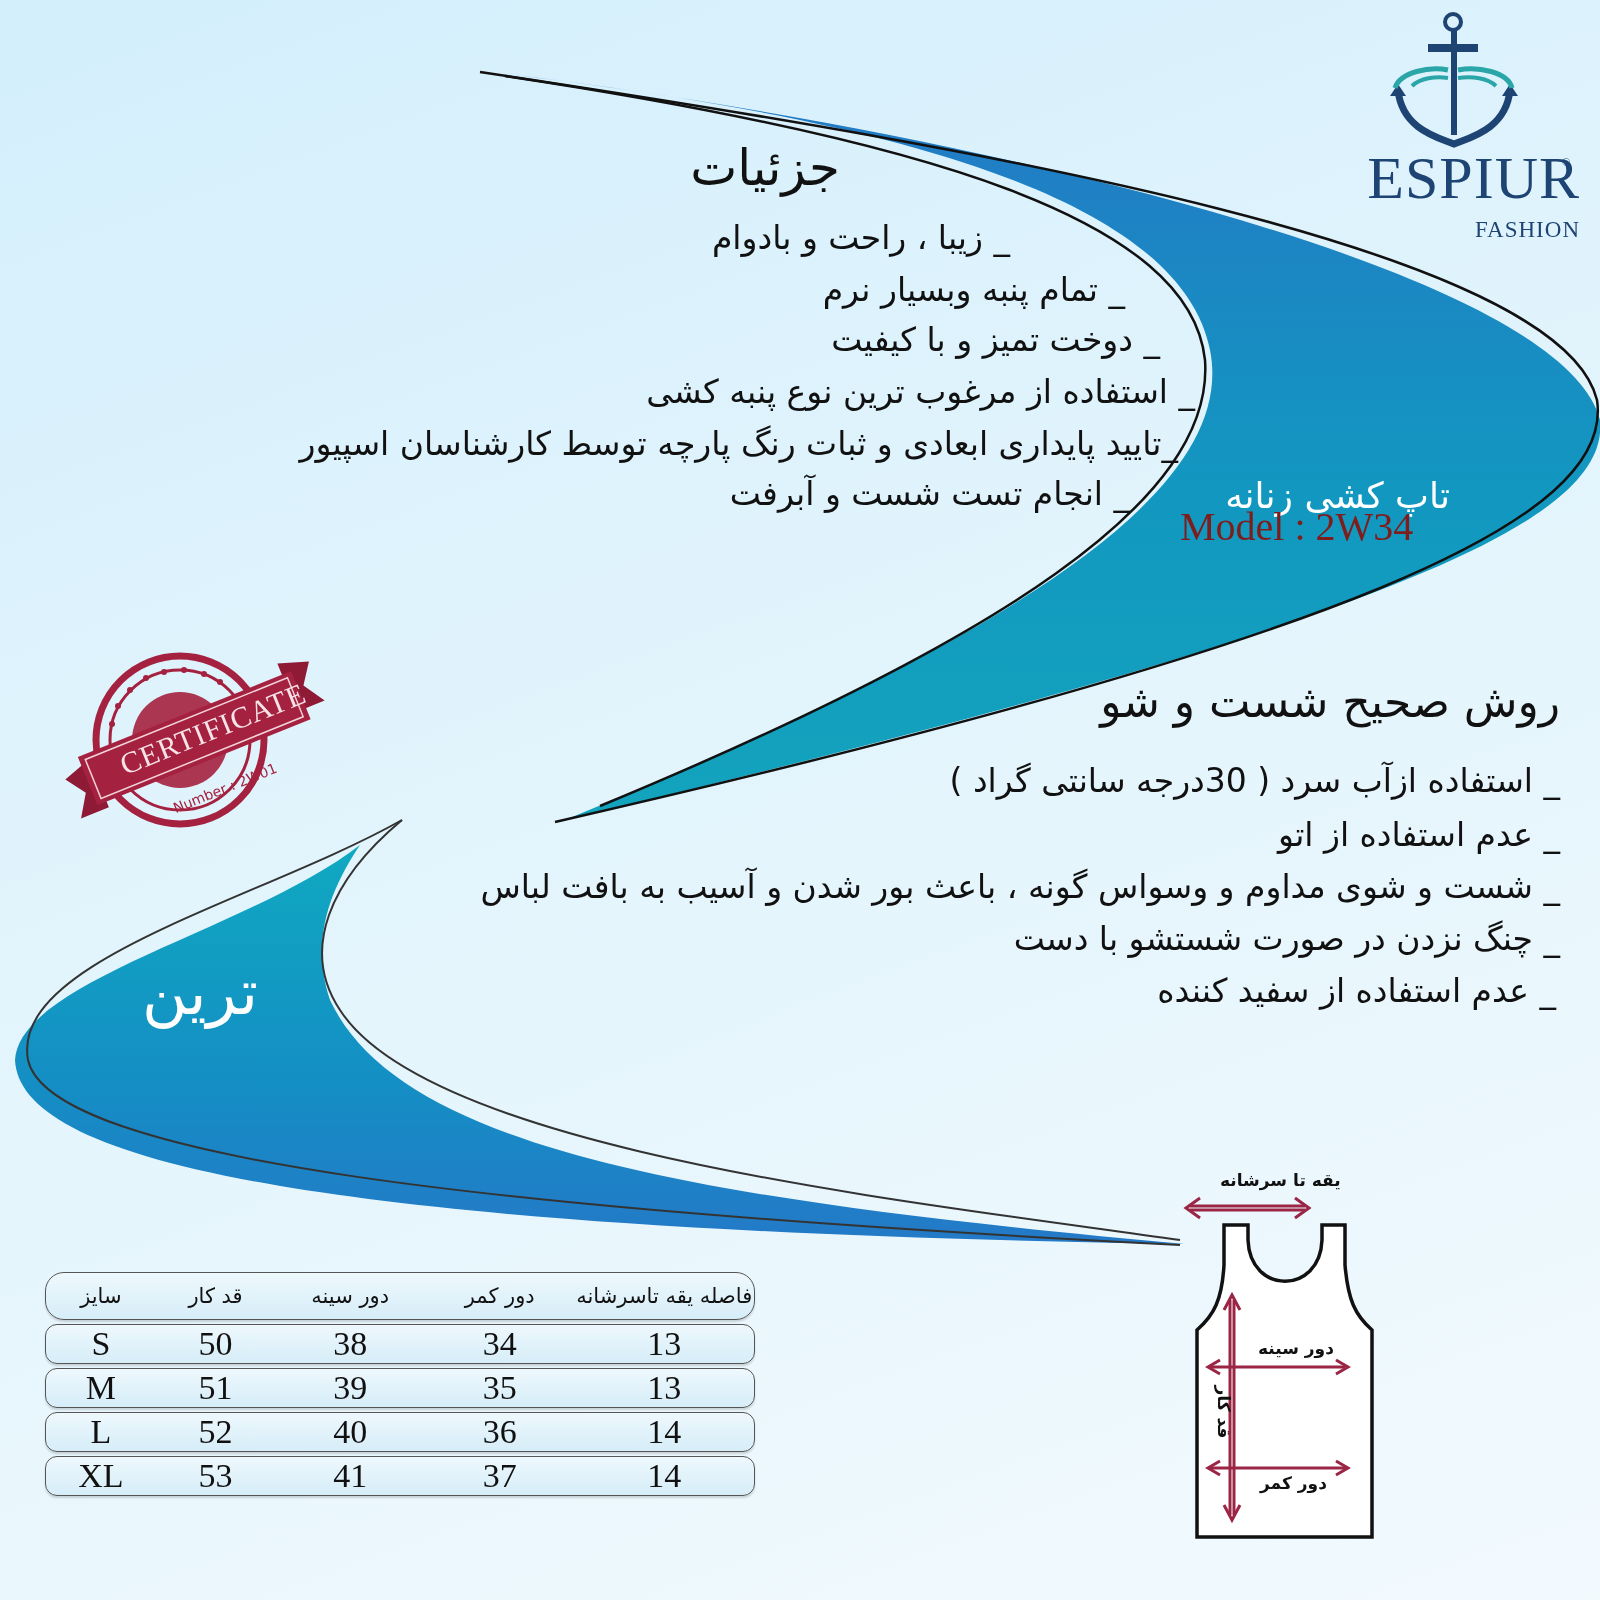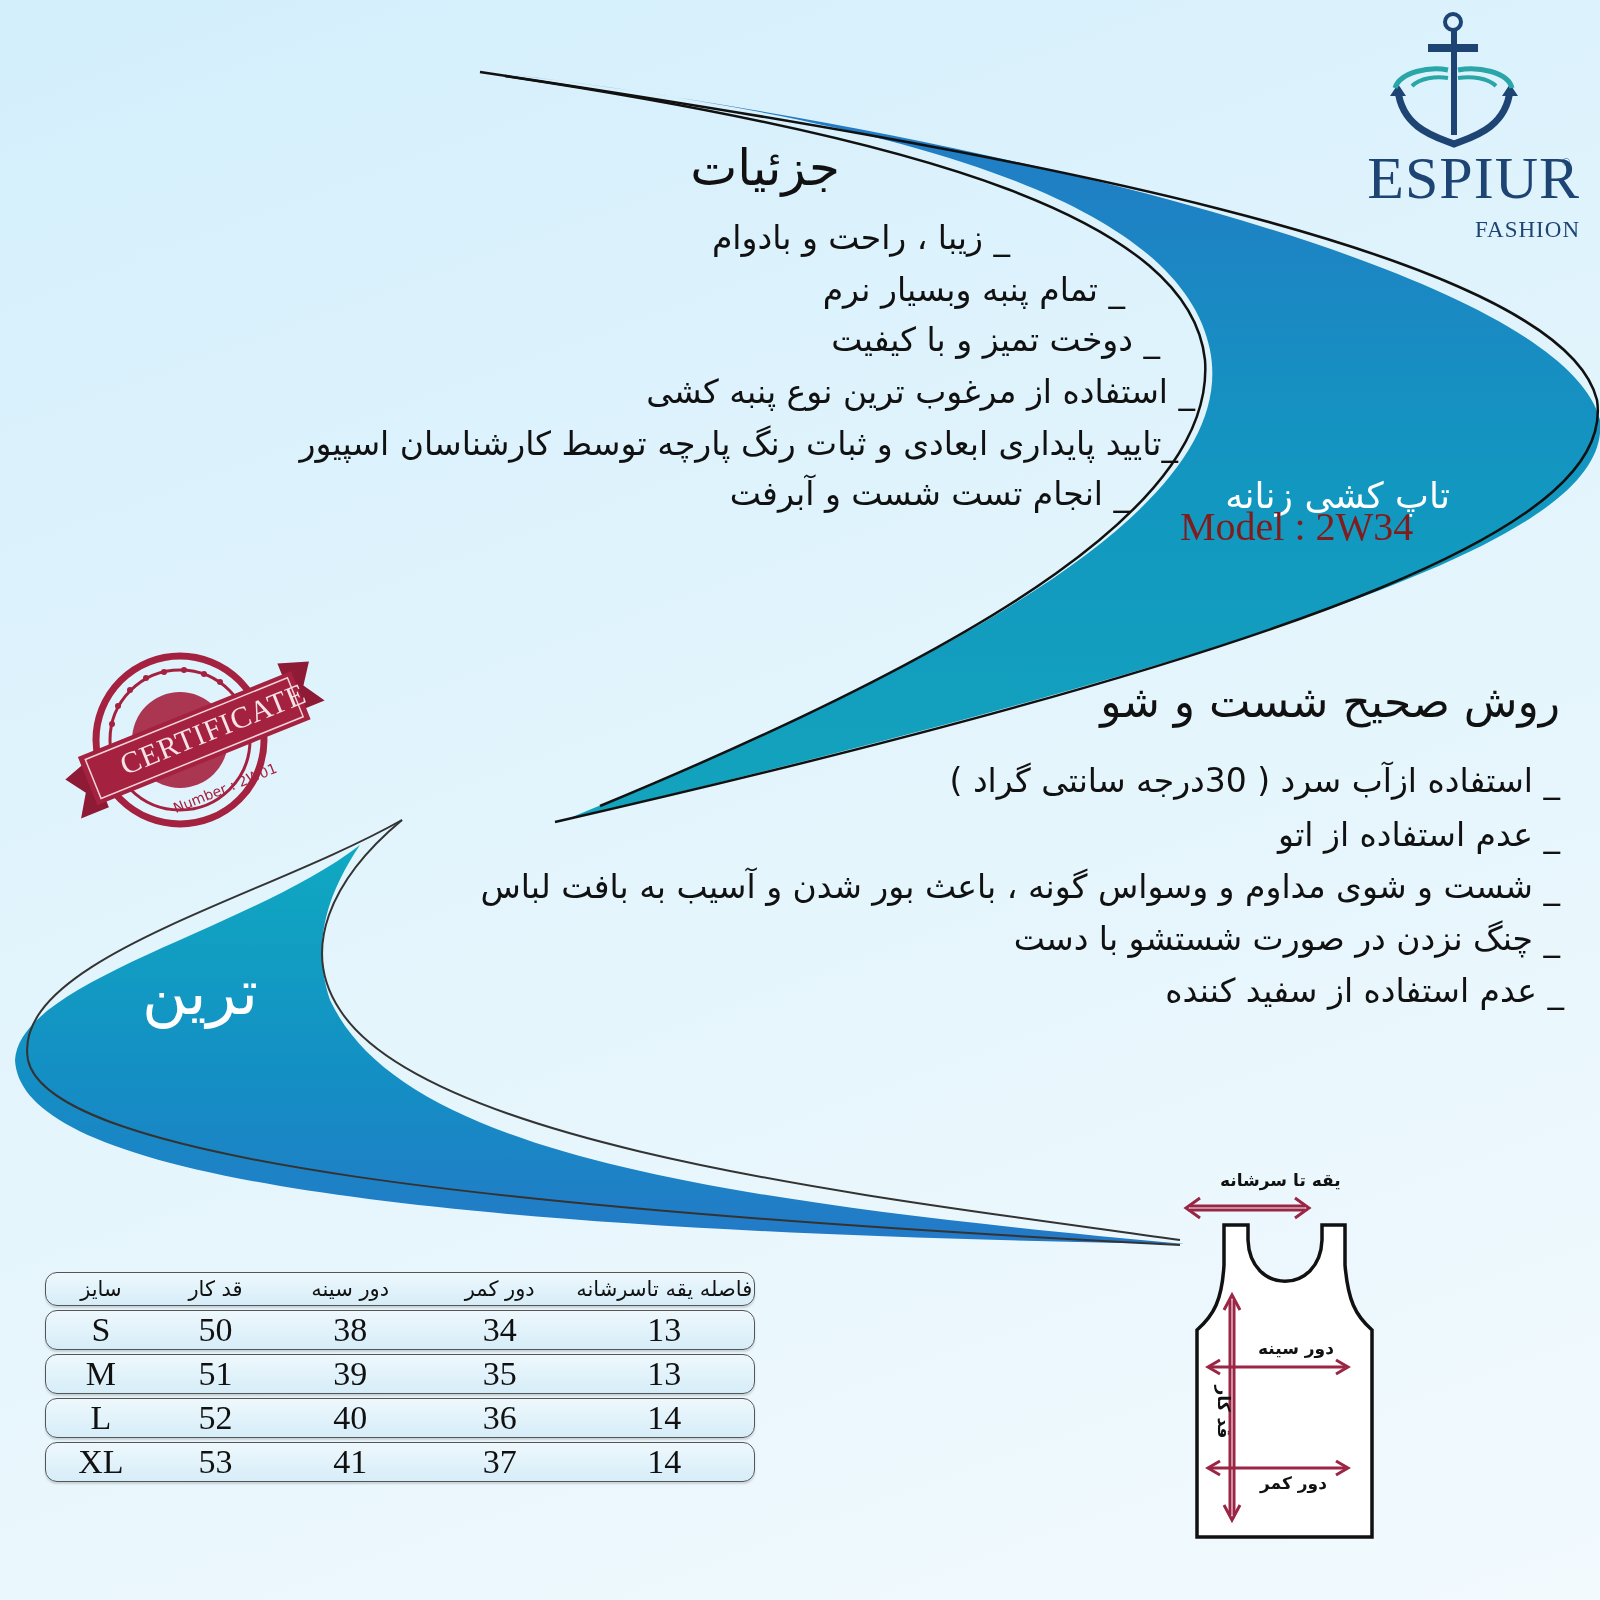--- a/index.html
+++ b/index.html
@@ -43,21 +43,21 @@
     .stamp { left: 50px; top: 640px; width: 290px; height: 200px; }
 
     
     .size-table { left: 45px; top: 1272px; width: 710px; }
     .trow {
       display: flex; align-items: center; height: 40px; margin-bottom: 4px;
       border: 1.5px solid #555; border-radius: 12px;
       background: linear-gradient(180deg, #eef8fd 0%, #d6edf8 100%);
       box-shadow: 0 2px 2px rgba(0,0,0,0.15);
     }
-    .trow.head { height: 34px; margin-bottom: 4px; }
+    .trow.head { height: 48px; margin-bottom: 4px; border-radius: 19px; }
     .cell { text-align: center; font-family: "Liberation Serif", serif; font-size: 34px; line-height: 40px; }
     .head .cell { font-family: "DejaVu Sans", sans-serif; font-size: 21px; direction: rtl; }
     .c0 { width: 110px; } .c1 { width: 120px; } .c2 { width: 150px; } .c3 { width: 150px; } .c4 { width: 180px; }
 
     
     .garment { left: 1180px; top: 1160px; width: 230px; height: 380px; }
     .g-label { position: absolute; font-size: 17px; font-weight: bold; direction: rtl; white-space: nowrap; }
   </style>
 </head>
 <body>
@@ -113,21 +113,21 @@
 <div class="abs rtl det-item" style="right:470px; top:474px;">_  انجام  تست شست و آبرفت</div>
 
 <div class="abs rtl product-title">تاپ کشی زنانه</div>
 <div class="abs product-model">Model : 2W34</div>
 
 <div class="abs rtl h-wash">روش صحیح شست و شو</div>
 <div class="abs rtl wash-item" style="right:40px; top:760px;">_  استفاده ازآب سرد ( 30درجه سانتی گراد )</div>
 <div class="abs rtl wash-item" style="right:40px; top:814px;">_  عدم استفاده از اتو</div>
 <div class="abs rtl wash-item" style="right:40px; top:866px;">_  شست و شوی مداوم و وسواس گونه ، باعث بور شدن و آسیب به بافت لباس</div>
 <div class="abs rtl wash-item" style="right:40px; top:918px;">_  چنگ نزدن در صورت  شستشو با دست</div>
-<div class="abs rtl wash-item" style="right:36px; top:970px;margin-left:48px;">_  عدم استفاده از سفید کننده</div>
+<div class="abs rtl wash-item" style="right:44px; top:970px;margin-left:48px;">_  عدم استفاده از سفید کننده</div>
 
 <div class="abs stamp">
   <svg width="290" height="200" viewBox="0 0 290 200">
     <circle cx="130" cy="100" r="84" fill="none" stroke="#a4213f" stroke-width="7"></circle>
     <circle cx="130" cy="100" r="70" fill="none" stroke="#a4213f" stroke-width="3"></circle>
     <circle cx="130" cy="100" r="48" fill="#a4213f" opacity="0.9"></circle>
     <g fill="#a4213f">
       <circle cx="80" cy="50" r="3"></circle>
         <circle cx="96" cy="38" r="3"></circle>
         <circle cx="114" cy="32" r="3"></circle>

